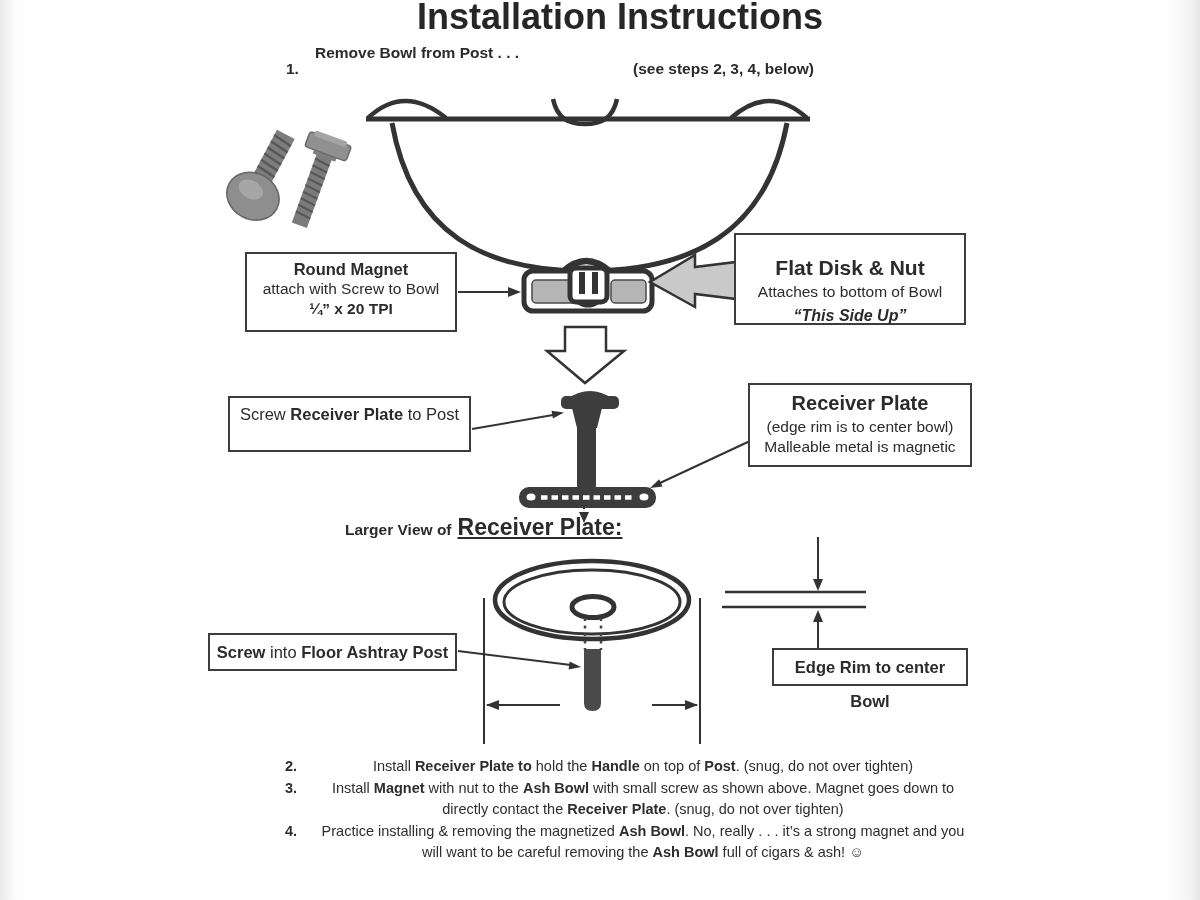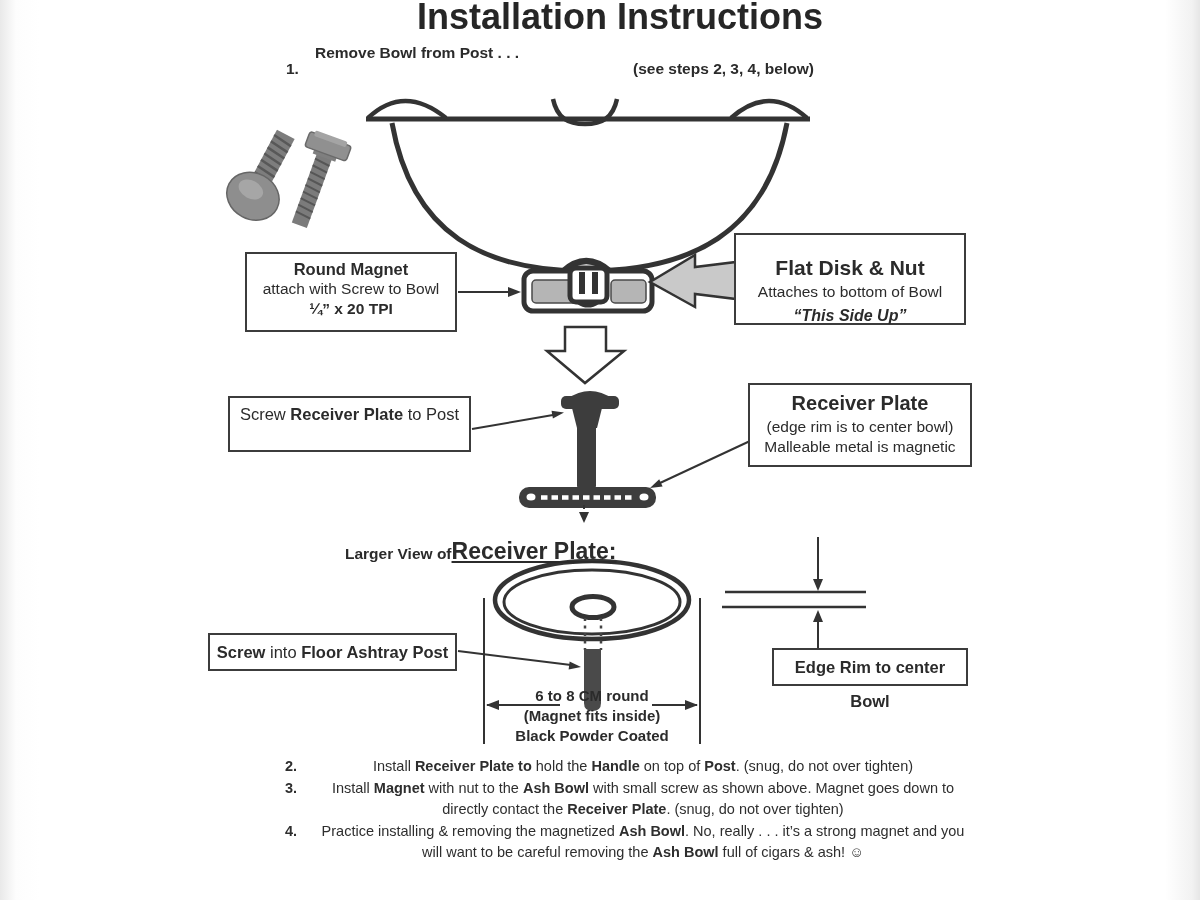--- a/index.html
+++ b/index.html
@@ -27,21 +27,21 @@
   #box-round-magnet .l1{font-size:16.5px;font-weight:700;}
   #box-round-magnet .l3{font-weight:700;}
   #box-flat-disk{left:734px;top:233px;width:232px;height:92px;padding-top:20px;font-size:15.5px;line-height:22px;}
   #box-flat-disk .l1{font-size:21px;font-weight:700;line-height:26px;}
   #box-flat-disk .l3{font-size:16px;font-weight:700;font-style:italic;line-height:26px;}
   #box-attach{left:228px;top:396px;width:243px;height:56px;padding-top:5px;font-size:16.5px;line-height:22px;}
   #box-receiver{left:748px;top:383px;width:224px;height:84px;padding-top:4px;font-size:15.5px;line-height:20px;}
   #box-receiver .l1{font-size:20px;font-weight:700;line-height:28px;}
   #box-screw-into{left:208px;top:633px;width:249px;height:38px;font-size:16.5px;line-height:34px;}
   #box-edge-rim{left:772px;top:648px;width:196px;height:38px;font-size:16.5px;line-height:34px;font-weight:700;}
-  .larger{left:345px;top:538px;display:flex;align-items:baseline;}
+  .larger{left:345px;top:514px;display:flex;align-items:baseline;gap:6px;}
   .larger .pre{font-size:15.5px;font-weight:700;}
   .larger .big{font-size:23px;font-weight:700;text-decoration:underline;}
   .dims{left:482px;top:686px;width:220px;text-align:center;font-size:15px;font-weight:600;line-height:20px;}
   .steps{left:285px;top:756px;width:700px;font-size:14.5px;line-height:21.5px;color:#2e2e2e;}
   .step{display:flex;}
   .step .num{width:28px;flex:0 0 28px;font-weight:600;}
   .step .body{width:660px;text-align:center;}
 </style>
 </head>
 <body>
@@ -208,25 +208,20 @@
 
   <div class="box" id="box-screw-into">
     <span class="b">Screw</span><span> into </span><span class="b">Floor Ashtray Post</span>
   </div>
 
   <div class="txt larger">
     <span class="pre">Larger View of</span>
     <span class="big">Receiver Plate:</span>
   </div>
 
-  <div class="txt dims">
-    <div>6 to 8 CM round</div>
-    <div>(Magnet fits inside)</div>
-    <div>Black Powder Coated</div>
-  </div>
 
   <div class="txt steps">
     <div class="step">
       <span class="num">2.</span>
       <span class="body"><span>Install </span><span class="b">Receiver Plate to</span><span> hold the </span><span class="b">Handle</span><span> on top of </span><span class="b">Post</span><span>.  (snug, do not over tighten)</span></span>
     </div>
     <div class="step">
       <span class="num">3.</span>
       <span class="body"><span>Install </span><span class="b">Magnet</span><span> with nut to the </span><span class="b">Ash Bowl</span><span> with small screw as shown above.  Magnet goes down to directly contact the </span><span class="b">Receiver Plate</span><span>.  (snug, do not over tighten)</span></span>
     </div>

